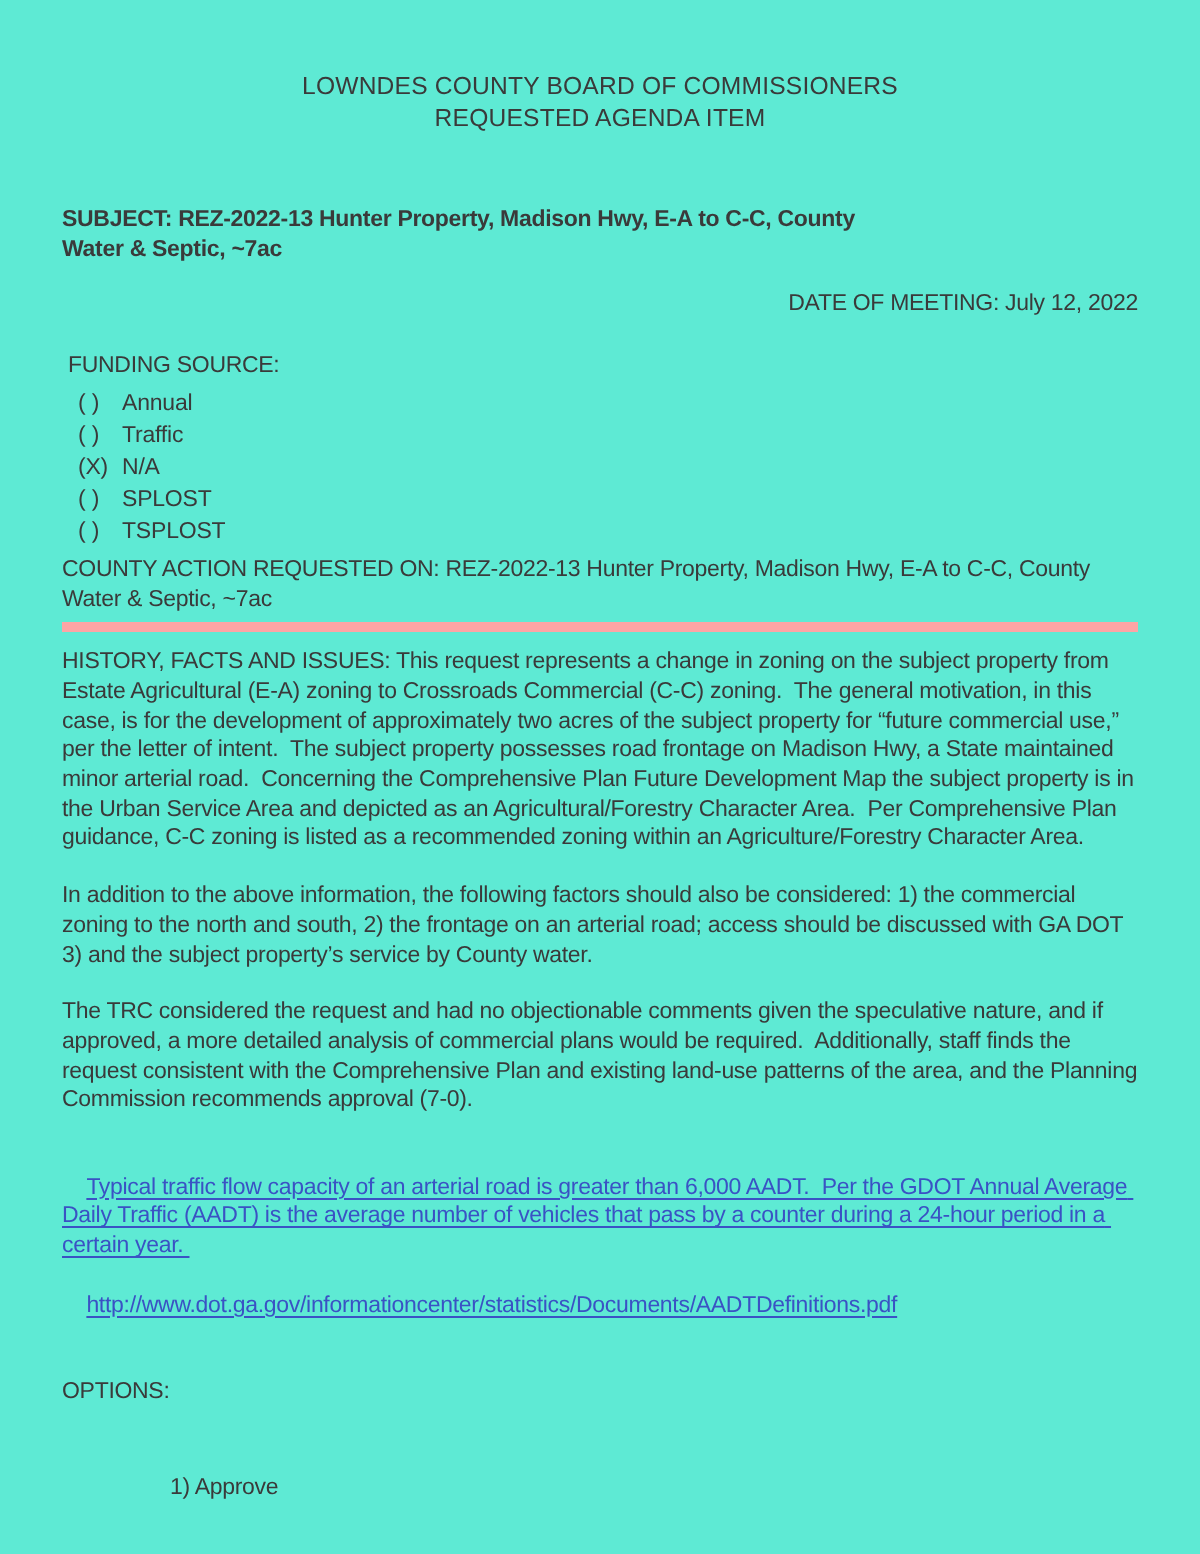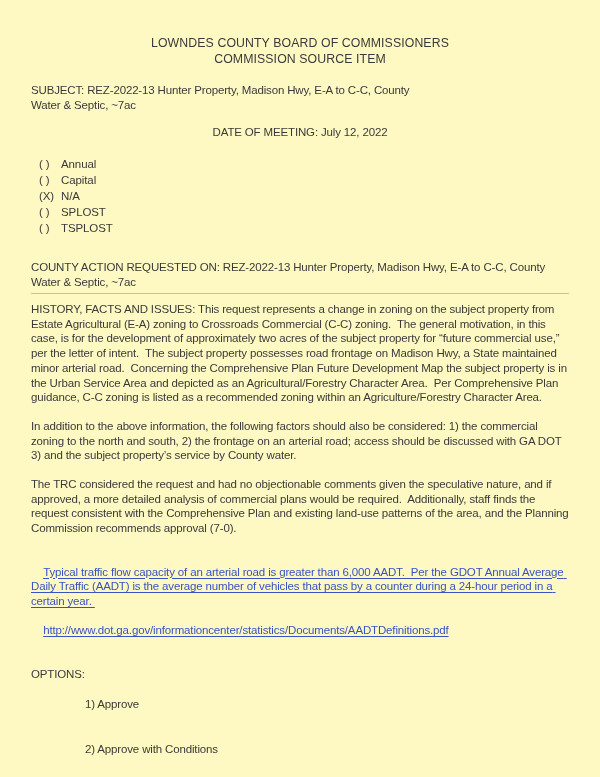--- a/index.html
+++ b/index.html
@@ -6,91 +6,92 @@
   html, body { background: #ffffff; }
   body {
     width: 600px; height: 777px;
     font-family: "Liberation Sans", sans-serif;
     color: #3a3a3a;
     -webkit-font-smoothing: antialiased;
   }
   .page {
     width: 600px; height: 777px;
     padding: 36px 31px 0 31px;
-    background: #fef9c3;
+    background: #5eead4;
     overflow: hidden;
   }
   .title-block {
     text-align: center;
     font-size: 12.3px;
     line-height: 15.5px;
     letter-spacing: 0.1px;
   }
   .txt {
     font-size: 11.5px;
     line-height: 15.2px;
     letter-spacing: -0.15px;
     white-space: pre-wrap;
   }
-  .subject-block { margin-top: 16px; width: 402px; }
+  .subject-block { margin-top: 36px; width: 402px; font-weight: bold; }
   .date-row {
     margin-top: 7px;
     display: flex;
-    justify-content: center;
+    justify-content: flex-end;
     align-items: flex-start;
   }
   .date-row .date { padding-top: 5px; }
   .budget-block { margin-top: 15px; }
   .funding-label { padding-left: 3px; }
   .fund-list { margin-top: 3px; padding-left: 8px; }
   .fund-row { display: flex; line-height: 16px; font-size: 11.5px; letter-spacing: -0.1px; }
   .fund-box { width: 21px; }
   .fund-name { margin-left: 1px; }
   .county-action {
-    margin-top: 24px;
+    margin-top: 4px;
     padding-bottom: 3px;
-    border-bottom: 1px solid #fca5a5;
+    border-bottom: 5px solid #fca5a5;
   }
   .para { margin-top: 8px; line-height: 14.7px; }
   .para + .para { margin-top: 14px; }
   .link-note { }
   .link-note .note-text, .link-note a {
     text-decoration: underline;
     text-underline-offset: 2px;
   }
   .link-note a { cursor: pointer; }
   .options-block { margin-top: 14px; display: flex; }
   .options-label { width: 54px; flex: 0 0 54px; }
-  .options-list .opt { line-height: 14.7px; }
+  .options-list .opt { line-height: 14.7px; margin-top: 18px; }
 </style>
 </head>
 <body>
 
 <div class="page">
 
   <div class="title-block">
     <div>LOWNDES COUNTY BOARD OF COMMISSIONERS</div>
-    <div>COMMISSION SOURCE ITEM</div>
+    <div>REQUESTED AGENDA ITEM</div>
   </div>
 
   <div class="subject-block txt">SUBJECT: REZ-2022-13 Hunter Property, Madison Hwy, E-A to C-C, County Water &amp; Septic, ~7ac</div>
 
   <div class="date-row">
     <div class="date txt">DATE OF MEETING: July 12, 2022</div>
   </div>
 
   <div class="budget-block">
+    <div class="txt funding-label">FUNDING SOURCE:</div>
     <div class="fund-list">
       <div class="fund-row">
         <span class="fund-box">(  )</span>
         <span class="fund-name">Annual</span>
       </div>
       <div class="fund-row">
         <span class="fund-box">(  )</span>
-        <span class="fund-name">Capital</span>
+        <span class="fund-name">Traffic</span>
       </div>
       <div class="fund-row">
         <span class="fund-box">(X)</span>
         <span class="fund-name">N/A</span>
       </div>
       <div class="fund-row">
         <span class="fund-box">(  )</span>
         <span class="fund-name">SPLOST</span>
       </div>
       <div class="fund-row">

